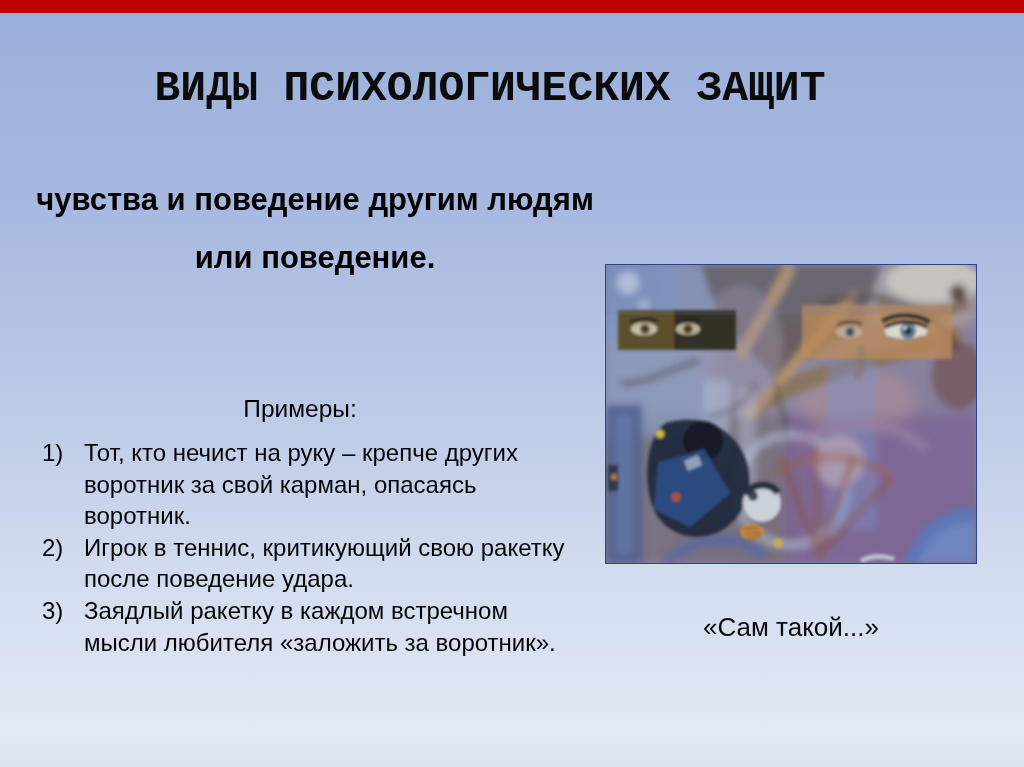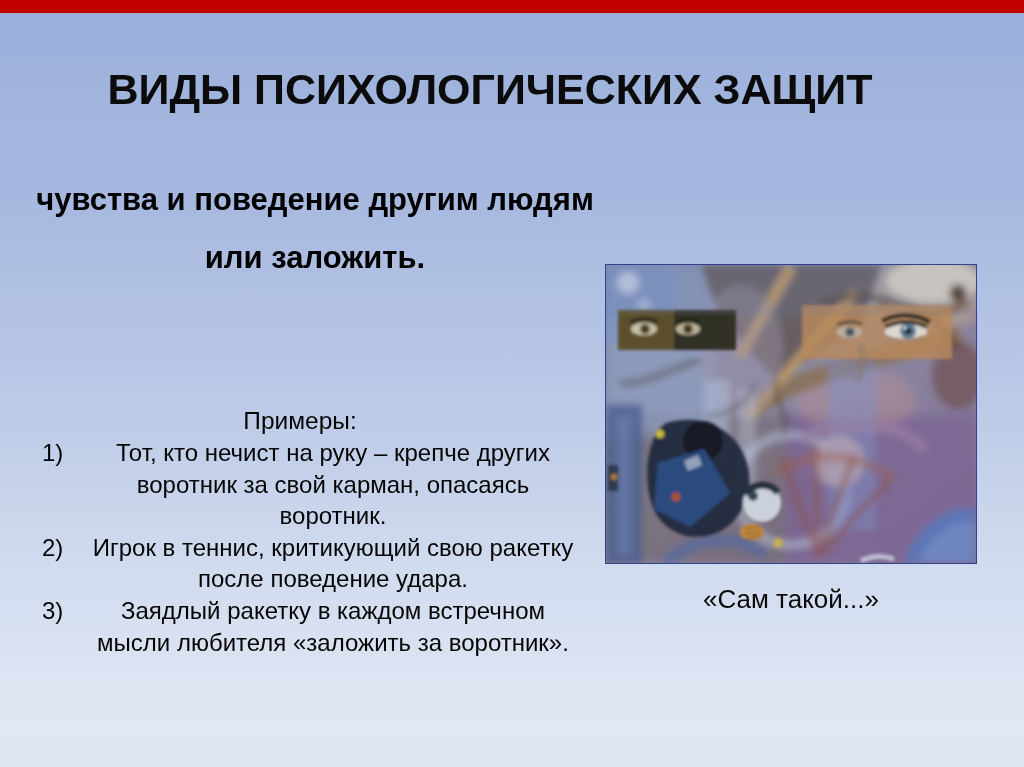--- a/index.html
+++ b/index.html
@@ -5,59 +5,59 @@
   html,body{margin:0;padding:0;}
   body{width:1024px;height:767px;overflow:hidden;background:#e4eaf5;}
   .slide{
     position:relative;width:1024px;height:767px;overflow:hidden;
     background:linear-gradient(180deg,#9ab0da 0%,#a6b8df 25%,#bac8e6 50%,#d2dcef 75%,#e2e8f4 95%,#dde4f1 100%);
     font-family:"Liberation Sans","DejaVu Sans",sans-serif;color:#000;
   }
   .topbar{position:absolute;top:0;left:0;width:1024px;height:13px;background:#c10000;}
   .title{
     position:absolute;top:64px;left:0;width:980px;text-align:center;
-    font-family:Liberation Sans, sans-serif;font-weight:700;
+    font-family:Liberation Mono, monospace;font-weight:700;
     font-size:43px;line-height:50px;color:#0b0b0b;letter-spacing:0px;white-space:nowrap;
   }
   .definition{
     position:absolute;top:171px;left:35px;width:560px;text-align:center;
     font-weight:700;font-size:31px;line-height:57.5px;color:#000;
   }
   .def-line{white-space:nowrap;}
   .examples-heading{
-    position:absolute;top:406px;left:40px;width:520px;text-align:center;
+    position:absolute;top:394px;left:40px;width:520px;text-align:center;
     font-size:24.5px;line-height:30px;color:#050505;
   }
   .examples{position:absolute;top:437px;left:42px;width:540px;font-size:24px;line-height:31.6px;color:#050505;}
   .ex-item{display:flex;align-items:flex-start;}
   .ex-num{flex:0 0 42px;}
-  .ex-lines{flex:1;text-align:center;}
+  .ex-lines{flex:1;}
   .ex-line{white-space:nowrap;}
   .artwork{
     position:absolute;top:264px;left:605px;width:370px;height:298px;
     border:1px solid #31418c;box-sizing:content-box;background:#7b88a8;
   }
   .artwork svg{display:block;width:370px;height:298px;}
   .caption{
-    position:absolute;top:582px;left:605px;width:372px;text-align:center;
+    position:absolute;top:610px;left:605px;width:372px;text-align:center;
     font-size:26px;line-height:34px;color:#0a0a0a;
   }
 </style>
 </head>
 <body>
 
 <div class="slide">
 
   <div class="topbar"></div>
 
   <div class="title">ВИДЫ ПСИХОЛОГИЧЕСКИХ ЗАЩИТ</div>
 
   <div class="definition">
     <div class="def-line">чувства и поведение другим людям</div>
-    <div class="def-line">или заложить.</div>
+    <div class="def-line">или поведение.</div>
   </div>
 
   <div class="examples-heading">Примеры:</div>
 
   <div class="examples">
     <div class="ex-item">
       <div class="ex-num">1)</div>
       <div class="ex-lines">
         <div class="ex-line">Тот, кто нечист на руку – крепче других</div>
         <div class="ex-line">воротник за свой карман, опасаясь</div>

